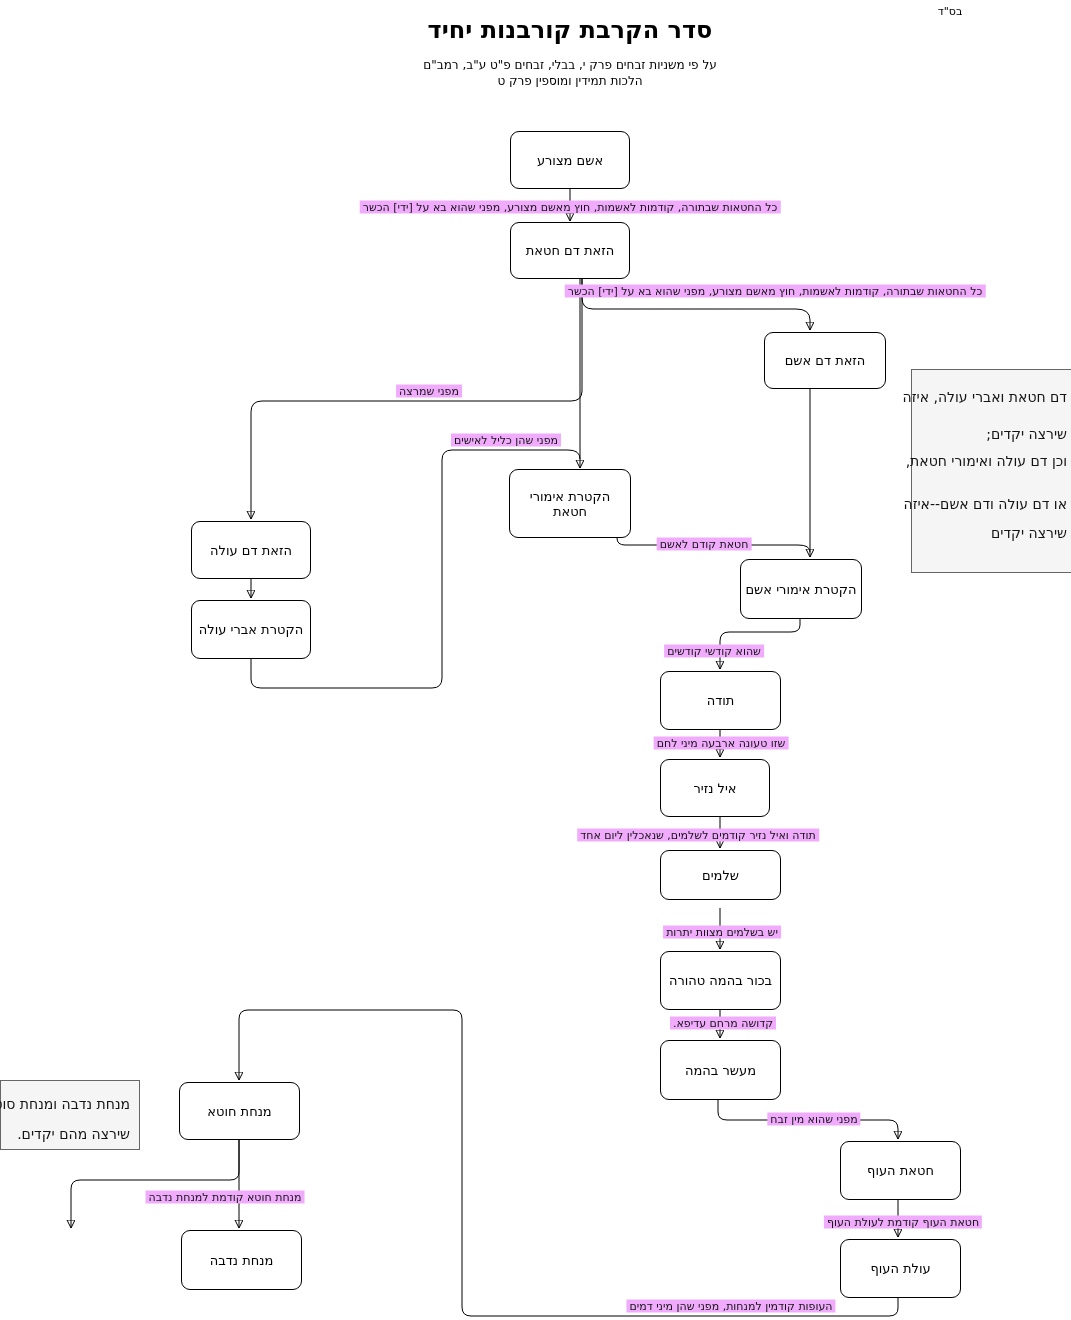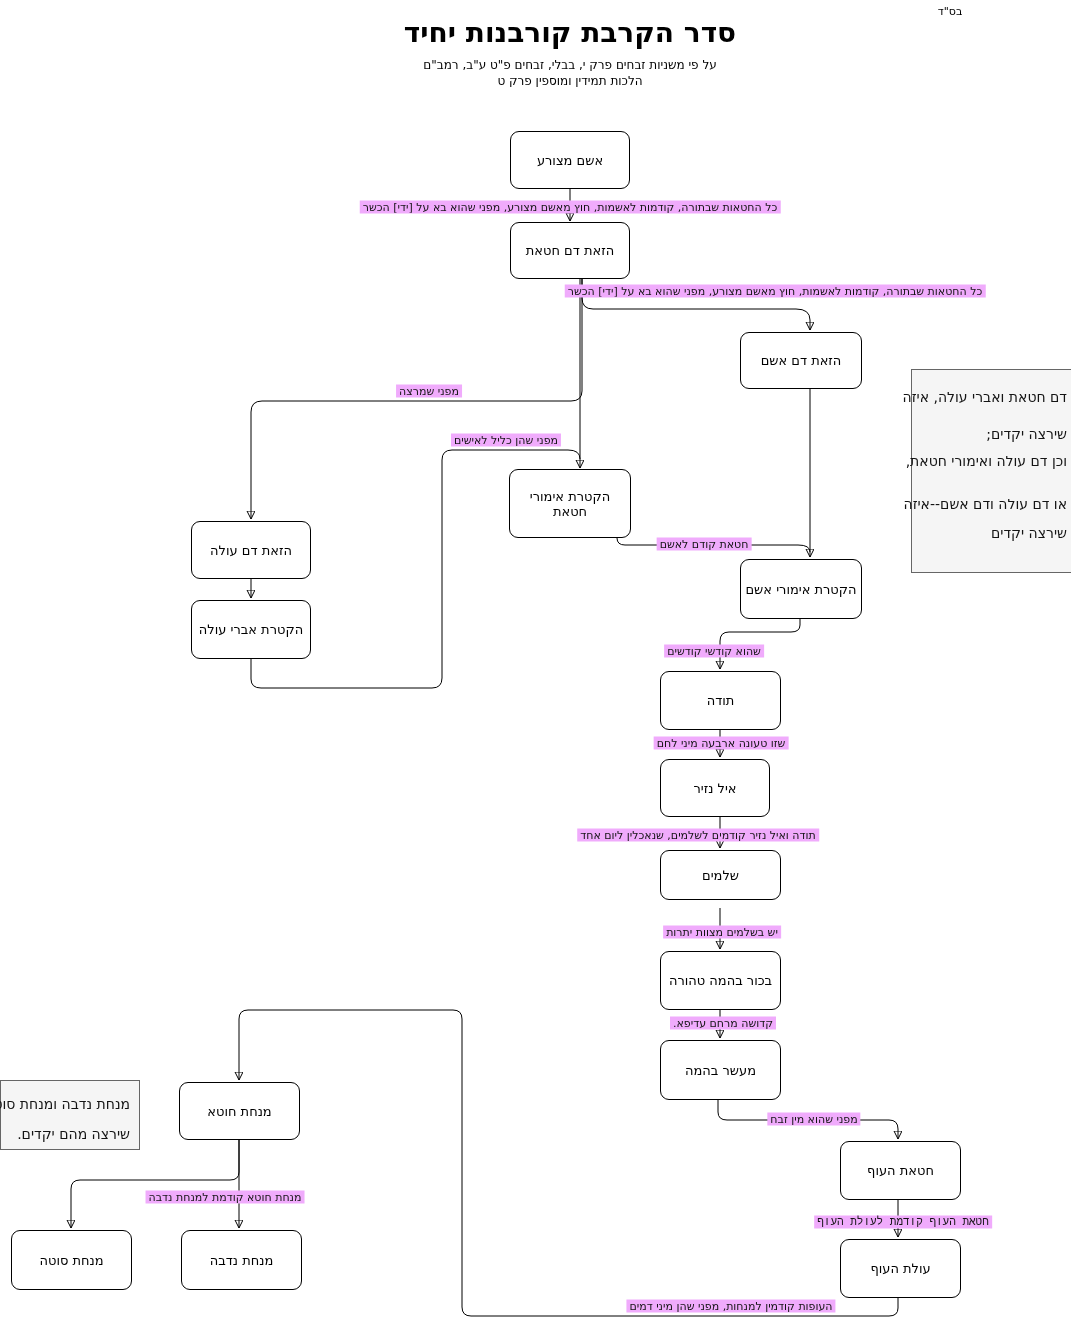--- a/index.html
+++ b/index.html
@@ -3,21 +3,21 @@
 <meta charset="utf-8">
 <style>
   html,body { margin:0; padding:0; background:#fff; }
   .canvas {
     position:relative; width:1071px; height:1320px; background:#ffffff;
     overflow:hidden; font-family:"DejaVu Sans","Liberation Sans",sans-serif; color:#000;
   }
   .hdr-besad { position:absolute; left:925px; top:5px; width:50px; text-align:center;
     font-size:11px; direction:rtl; }
   .hdr-title { position:absolute; left:320px; top:16px; width:500px; text-align:center;
-    font-size:28px; font-weight:bold; direction:rtl; }
+    font-size:24px; font-weight:bold; direction:rtl; }
   .hdr-sub { position:absolute; left:270px; width:600px; text-align:center;
     font-size:12px; direction:rtl; }
   .node {
     position:absolute; box-sizing:border-box; background:#fff;
     border:1px solid #000; border-radius:9px;
     display:flex; align-items:center; justify-content:center;
     font-size:13px; direction:rtl; text-align:center; padding:2px;
   }
   .elabel {
     position:absolute; transform:translate(-50%,-50%); background:#f0abfc;
@@ -60,48 +60,47 @@
     <path d="M239,1140 L239,1172 Q239,1180 230,1180 L80,1180 Q71,1180 71,1189 L71,1228" marker-end="url(#arr)"></path>
   </svg>
 
   <div class="hdr-besad">בס"ד</div>
   <div class="hdr-title">סדר הקרבת קורבנות יחיד</div>
   <div class="hdr-sub" style="top:58px;">על פי משניות זבחים פרק י, בבלי, זבחים פ"ט ע"ב, רמב"ם</div>
   <div class="hdr-sub" style="top:74px;">הלכות תמידין ומוספין פרק ט</div>
 
   <div class="node" style="left:510px;top:131px;width:120px;height:58px;">אשם מצורע</div>
   <div class="node" style="left:510px;top:222px;width:120px;height:57px;">הזאת דם חטאת</div>
-  <div class="node" style="left:740px;top:332px;width:122px;height:57px;">הזאת דם אשם</div>
+  <div class="node" style="left:764px;top:332px;width:122px;height:57px;">הזאת דם אשם</div>
   <div class="node" style="left:509px;top:469px;width:122px;height:69px;">הקטרת אימורי חטאת</div>
   <div class="node" style="left:191px;top:521px;width:120px;height:58px;">הזאת דם עולה</div>
   <div class="node" style="left:191px;top:600px;width:120px;height:59px;">הקטרת אברי עולה</div>
   <div class="node" style="left:740px;top:559px;width:122px;height:60px;">הקטרת אימורי אשם</div>
   <div class="node" style="left:660px;top:671px;width:121px;height:59px;">תודה</div>
   <div class="node" style="left:660px;top:759px;width:110px;height:58px;">איל נזיר</div>
   <div class="node" style="left:660px;top:850px;width:121px;height:50px;">שלמים</div>
   <div class="node" style="left:660px;top:951px;width:121px;height:59px;">בכור בהמה טהורה</div>
   <div class="node" style="left:660px;top:1040px;width:121px;height:60px;">מעשר בהמה</div>
   <div class="node" style="left:840px;top:1141px;width:121px;height:59px;">חטאת העוף</div>
   <div class="node" style="left:840px;top:1239px;width:121px;height:59px;">עולת העוף</div>
   <div class="node" style="left:179px;top:1082px;width:121px;height:58px;">מנחת חוטא</div>
-  <div class="node" style="left:11px;top:1230px;width:121px;height:60px;">מנחת סוטה</div>
   <div class="node" style="left:181px;top:1230px;width:121px;height:60px;">מנחת נדבה</div>
 
   <div class="elabel" style="left:570px;top:207px;">כל החטאות שבתורה, קודמות לאשמות, חוץ מאשם מצורע, מפני שהוא בא על [ידי] הכשר</div>
   <div class="elabel" style="left:775px;top:291px;">כל החטאות שבתורה, קודמות לאשמות, חוץ מאשם מצורע, מפני שהוא בא על [ידי] הכשר</div>
   <div class="elabel" style="left:429px;top:391px;">מפני שמרצה</div>
   <div class="elabel" style="left:506px;top:440px;">מפני שהן כליל לאישים</div>
   <div class="elabel" style="left:704px;top:544px;">חטאת קודם לאשם</div>
   <div class="elabel" style="left:714px;top:651px;">שהוא קודשי קודשים</div>
   <div class="elabel" style="left:721px;top:743px;">שזו טעונה ארבעה מיני לחם</div>
   <div class="elabel" style="left:698px;top:835px;">תודה ואיל נזיר קודמים לשלמים, שנאכלין ליום אחד</div>
   <div class="elabel" style="left:722px;top:932px;">יש בשלמים מצוות יתרות</div>
   <div class="elabel" style="left:723px;top:1023px;">קדושה מרחם עדיפא.</div>
   <div class="elabel" style="left:814px;top:1119px;">מפני שהוא מין זבח</div>
-  <div class="elabel" style="left:903px;top:1222px;font-family:Liberation Mono, monospace;">חטאת העוף קודמת לעולת העוף</div>
+  <div class="elabel" style="left:903px;top:1222px;">חטאת העוף קודמת לעולת העוף</div>
   <div class="elabel" style="left:731px;top:1306px;">העופות קודמין למנחות, מפני שהן מיני דמים</div>
   <div class="elabel" style="left:225px;top:1197px;">מנחת חוטא קודמת למנחת נדבה</div>
 
   <div class="note" style="left:911px;top:369px;width:205px;height:204px;">
     <div class="note-line" style="right:48px;top:19px;">דם חטאת ואברי עולה, איזה</div>
     <div class="note-line" style="right:48px;top:56px;margin-left:36px;">שירצה יקדים;</div>
     <div class="note-line" style="right:48px;top:83px;">וכן דם עולה ואימורי חטאת,</div>
     <div class="note-line" style="right:48px;top:126px;">או דם עולה ודם אשם--איזה</div>
     <div class="note-line" style="right:48px;top:155px;">שירצה יקדים</div>
   </div>

